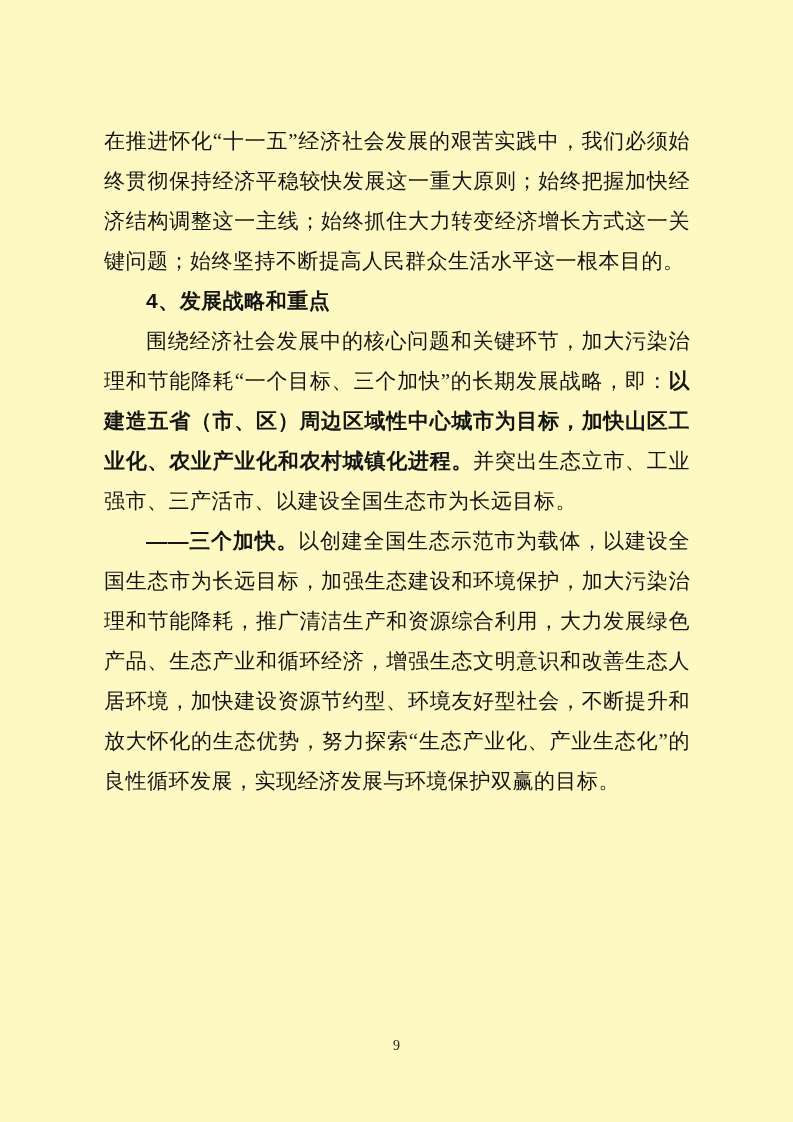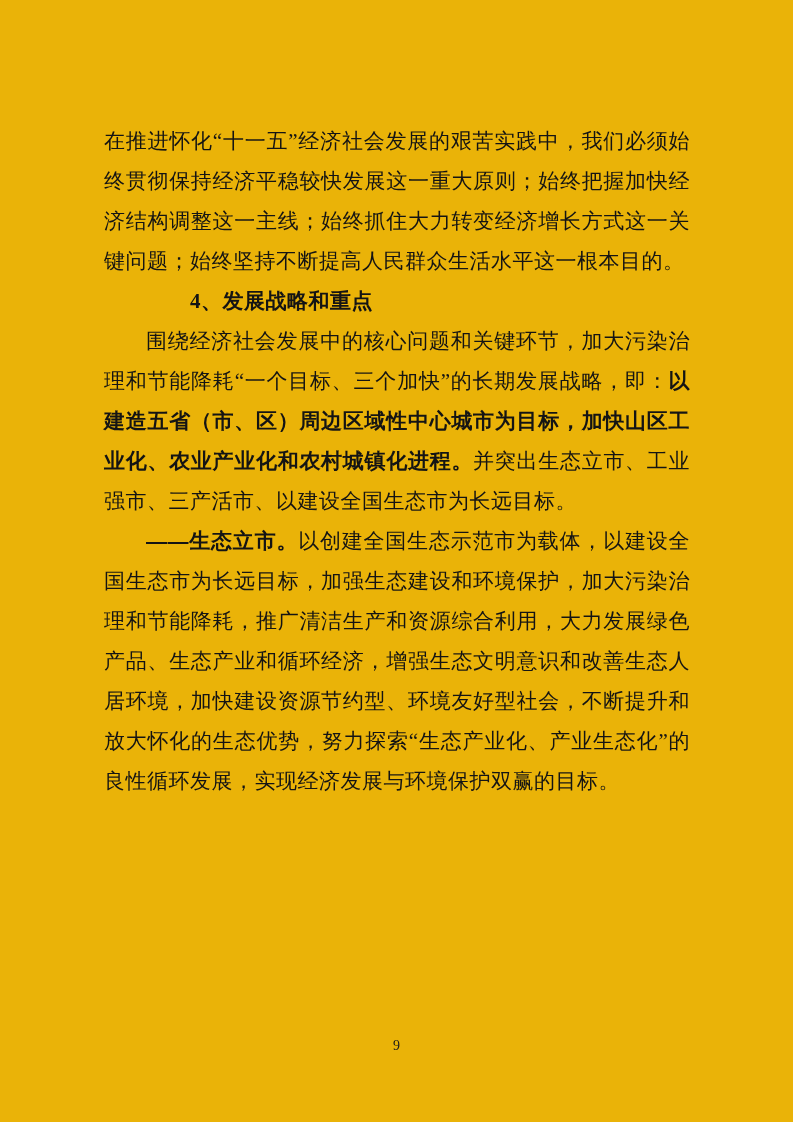--- a/index.html
+++ b/index.html
@@ -12,21 +12,21 @@
     height: 1122px;
     background: #ffffff;
     position: relative;
     overflow: hidden;
     font-family: "Liberation Serif", "DejaVu Serif", serif;
     color: #141414;
   }
   .page {
     position: absolute;
     inset: 0;
-    background: #eab308;
+    background: #fef9c3;
   }
   .text-block {
     position: absolute;
     left: 104px;
     top: 121px;
     width: 586px;
   }
   .para {
     margin: 0;
     font-size: 21px;
@@ -40,22 +40,21 @@
     text-indent: 2em;
   }
   .para .run-bold {
     font-weight: 700;
     font-family: "Liberation Sans", "DejaVu Sans", sans-serif;
   }
   .para.heading {
     font-weight: 700;
   }
   .para.heading .run-bold {
-    font-family: Liberation Serif, serif;
-    margin-left: 44px;
+    font-family: Liberation Sans, sans-serif;
   }
   .page-footer {
     position: absolute;
     left: 0;
     top: 1036px;
     width: 793px;
     text-align: center;
     font-size: 14px;
     line-height: 20px;
     color: #1a1a1a;
@@ -63,18 +62,18 @@
   }
 </style>
 </head>
 <body>
 
 <div class="page">
   <main class="text-block">
       <p class="para"><span class="run-regular">在推进怀化“十一五”经济社会发展的艰苦实践中，我们必须始终贯彻保持经济平稳较快发展这一重大原则；始终把握加快经济结构调整这一主线；始终抓住大力转变经济增长方式这一关键问题；始终坚持不断提高人民群众生活水平这一根本目的。</span></p>
       <p class="para indent heading"><span class="run-bold">4、发展战略和重点</span></p>
       <p class="para indent"><span class="run-regular">围绕经济社会发展中的核心问题和关键环节，加大污染治理和节能降耗“一个目标、三个加快”的长期发展战略，即：</span><span class="run-bold">以建造五省（市、区）周边区域性中心城市为目标，加快山区工业化、农业产业化和农村城镇化进程。</span><span class="run-regular">并突出生态立市、工业强市、三产活市、以建设全国生态市为长远目标。</span></p>
-      <p class="para indent"><span class="run-bold">——生态立市。</span><span class="run-regular">以创建全国生态示范市为载体，以建设全国生态市为长远目标，加强生态建设和环境保护，加大污染治理和节能降耗，推广清洁生产和资源综合利用，大力发展绿色产品、生态产业和循环经济，增强生态文明意识和改善生态人居环境，加快建设资源节约型、环境友好型社会，不断提升和放大怀化的生态优势，努力探索“生态产业化、产业生态化”的良性循环发展，实现经济发展与环境保护双赢的目标。</span></p>
+      <p class="para indent"><span class="run-bold">——三个加快。</span><span class="run-regular">以创建全国生态示范市为载体，以建设全国生态市为长远目标，加强生态建设和环境保护，加大污染治理和节能降耗，推广清洁生产和资源综合利用，大力发展绿色产品、生态产业和循环经济，增强生态文明意识和改善生态人居环境，加快建设资源节约型、环境友好型社会，不断提升和放大怀化的生态优势，努力探索“生态产业化、产业生态化”的良性循环发展，实现经济发展与环境保护双赢的目标。</span></p>
     </main>
   <footer class="page-footer">
     <span>9</span>
   </footer>
 </div>
 
 </body></html>

